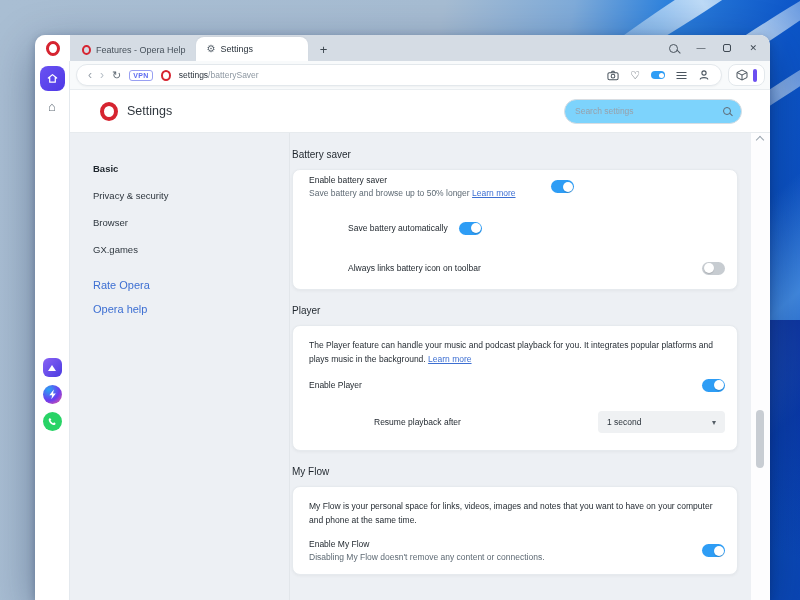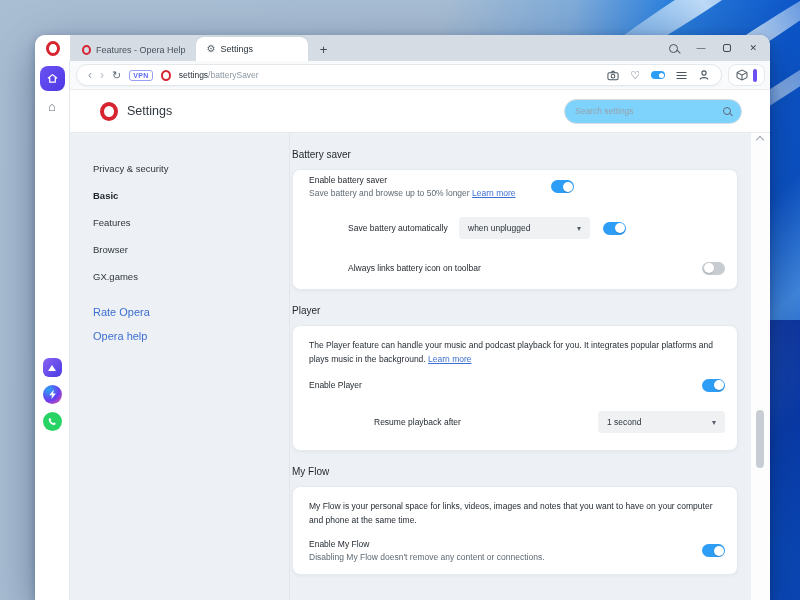--- a/index.html
+++ b/index.html
@@ -251,23 +251,22 @@
           <span class="settings-title">Settings</span>
           <div class="search-box">
             <input type="text" placeholder="Search settings" style="">
             <div class="mag2"></div>
           </div>
         </div>
 
         <div class="settings-body">
 
           <div class="snav">
+            <div class="snav-item active">Basic</div>
             <div class="snav-item">Privacy &amp; security</div>
-            <div class="snav-item active">Basic</div>
-            <div class="snav-item">Features</div>
             <div class="snav-item">Browser</div>
             <div class="snav-item">GX.games</div>
             <div class="snav-links">
               <a class="snav-link">Rate Opera</a>
               <a class="snav-link">Opera help</a>
             </div>
           </div>
 
           <div class="content">
 
@@ -280,23 +279,20 @@
                     <span>Save battery and browse up to 50% longer</span>
                     <a class="link">Learn more</a>
                   </div>
                 </div>
                 <div class="toggle tog-batt-main" data-state="on">
                     <div class="knob"></div>
                   </div>
               </div>
               <div class="row r-batt-auto">
                 <div class="row-title">Save battery automatically</div>
-                <div class="dropdown dd-batt">
-                  <span>when unplugged</span>
-                </div>
                 <div class="toggle" data-state="on">
                     <div class="knob"></div>
                   </div>
               </div>
               <div class="row r-batt-icon">
                 <div class="row-title">Always links battery icon on toolbar</div>
                 <div class="spacer"></div>
                 <div class="toggle" data-state="off">
                     <div class="knob"></div>
                   </div>

